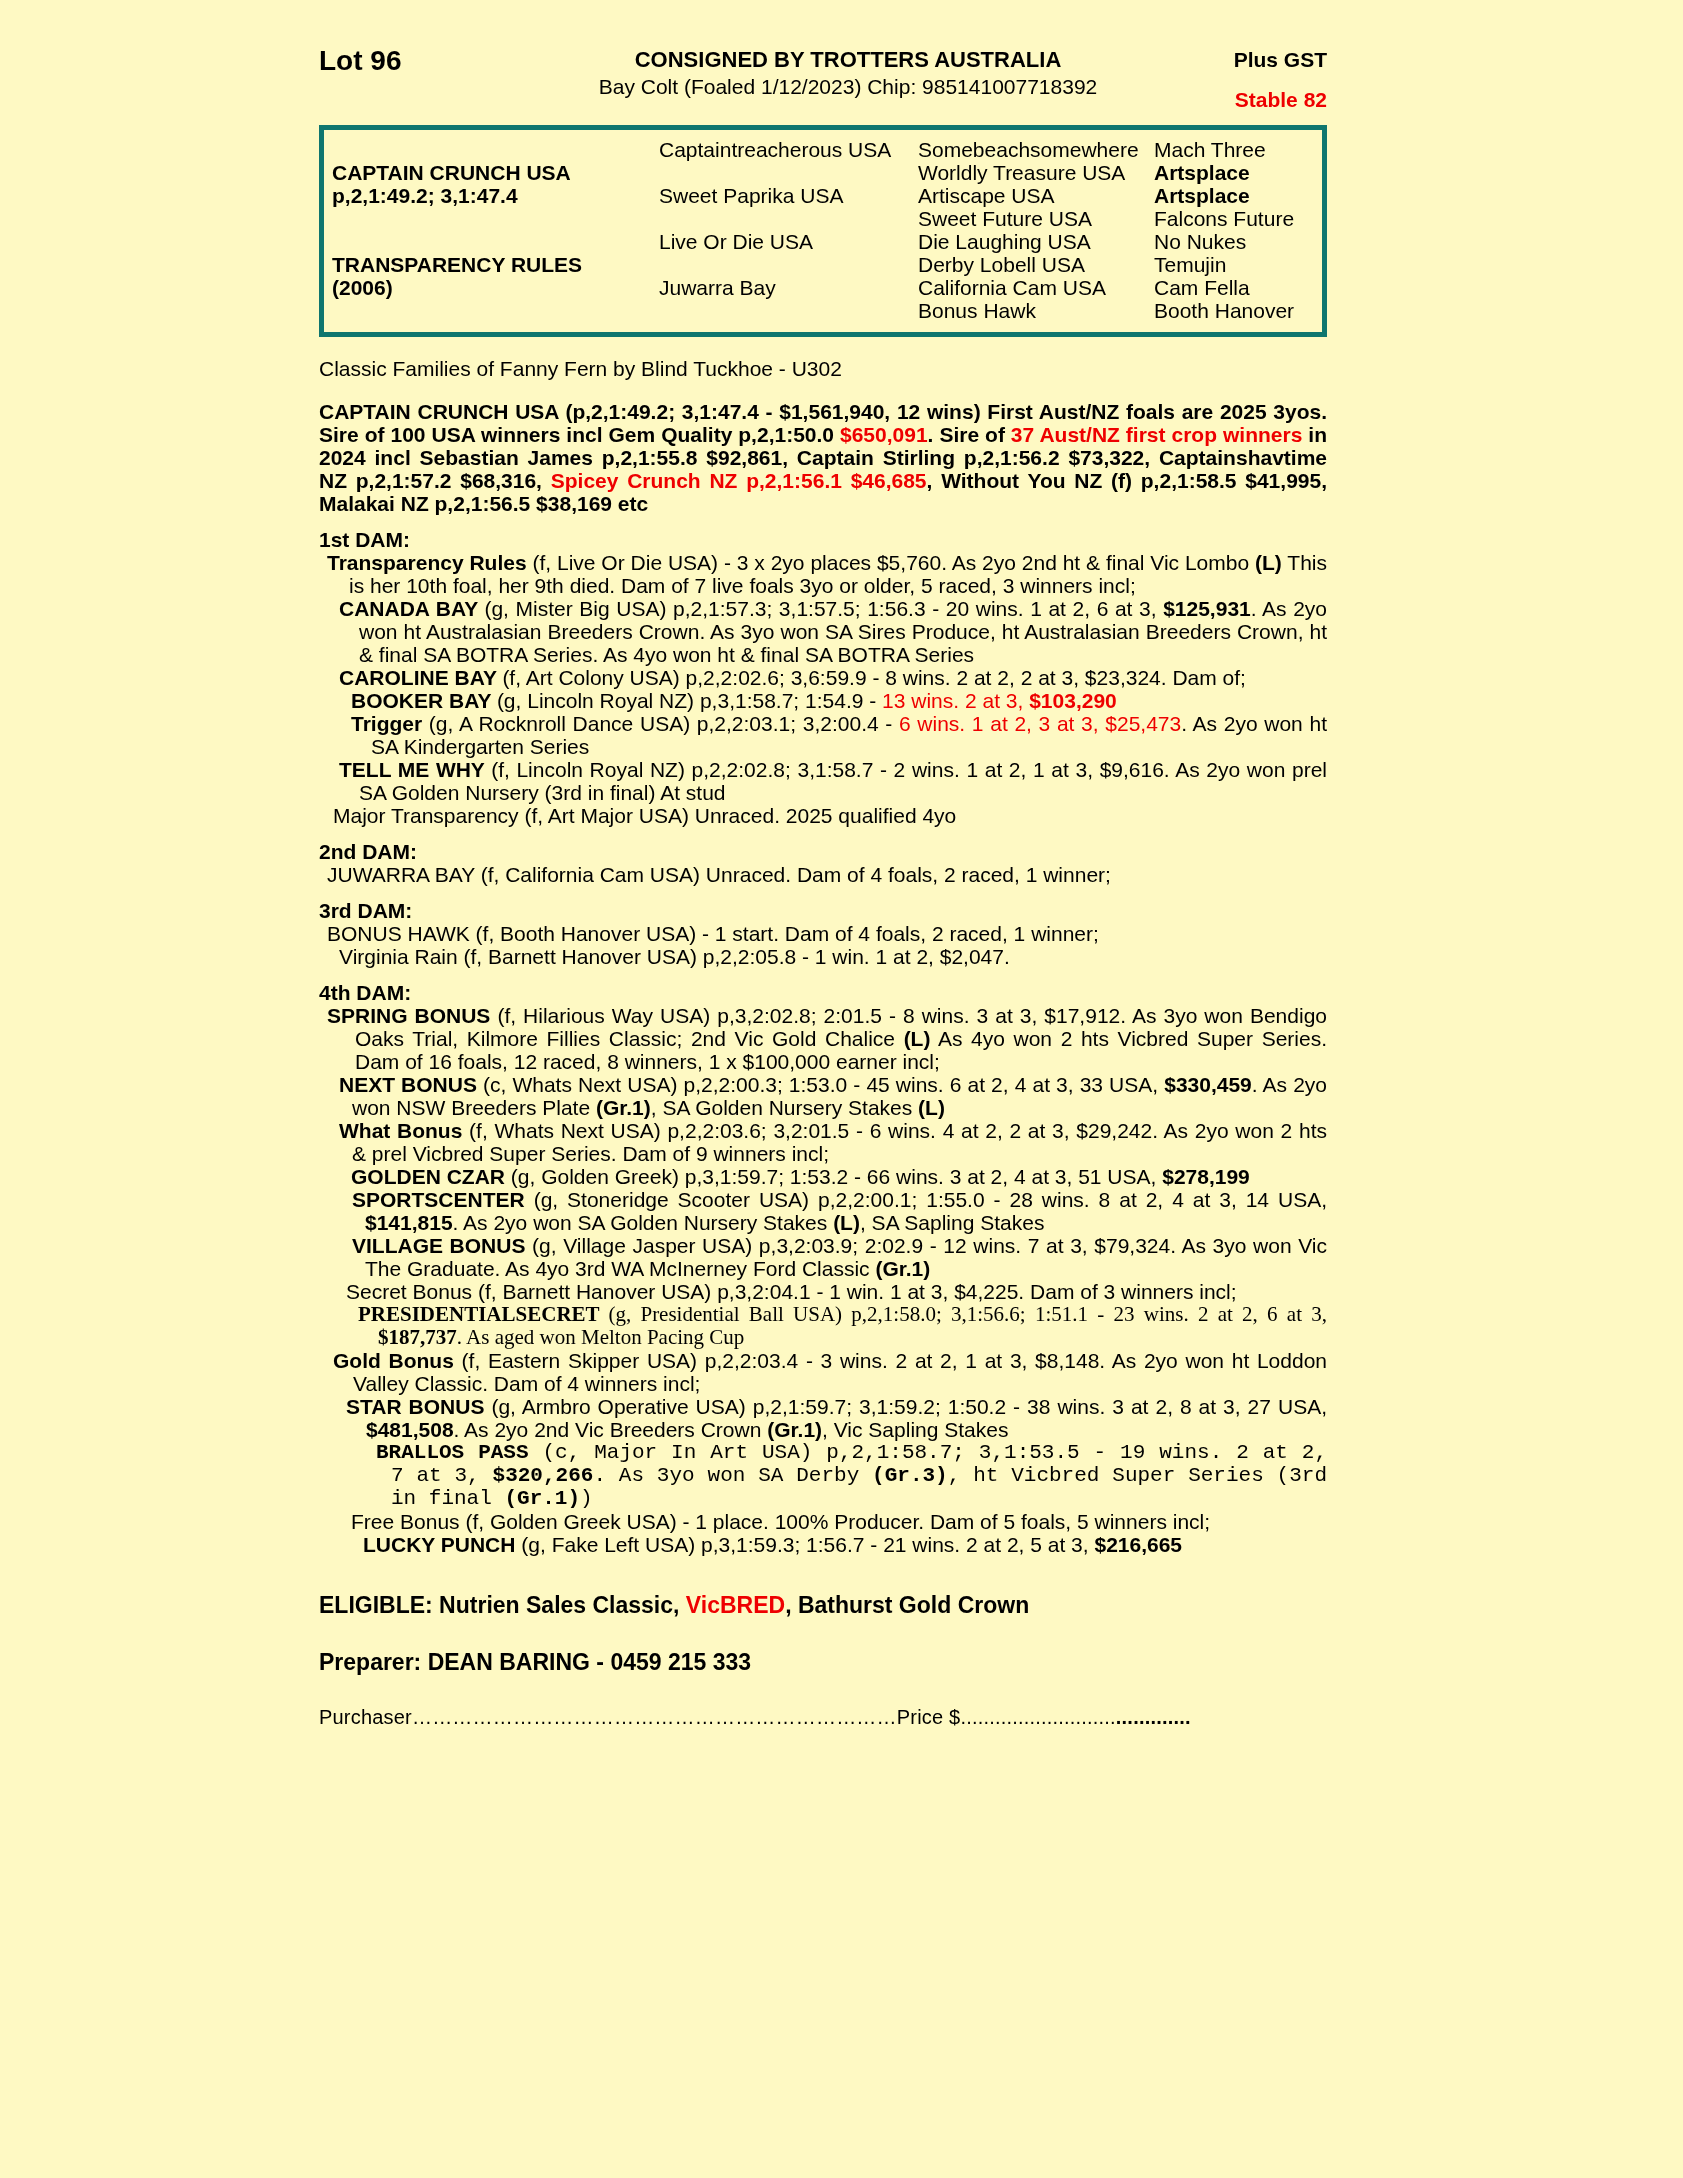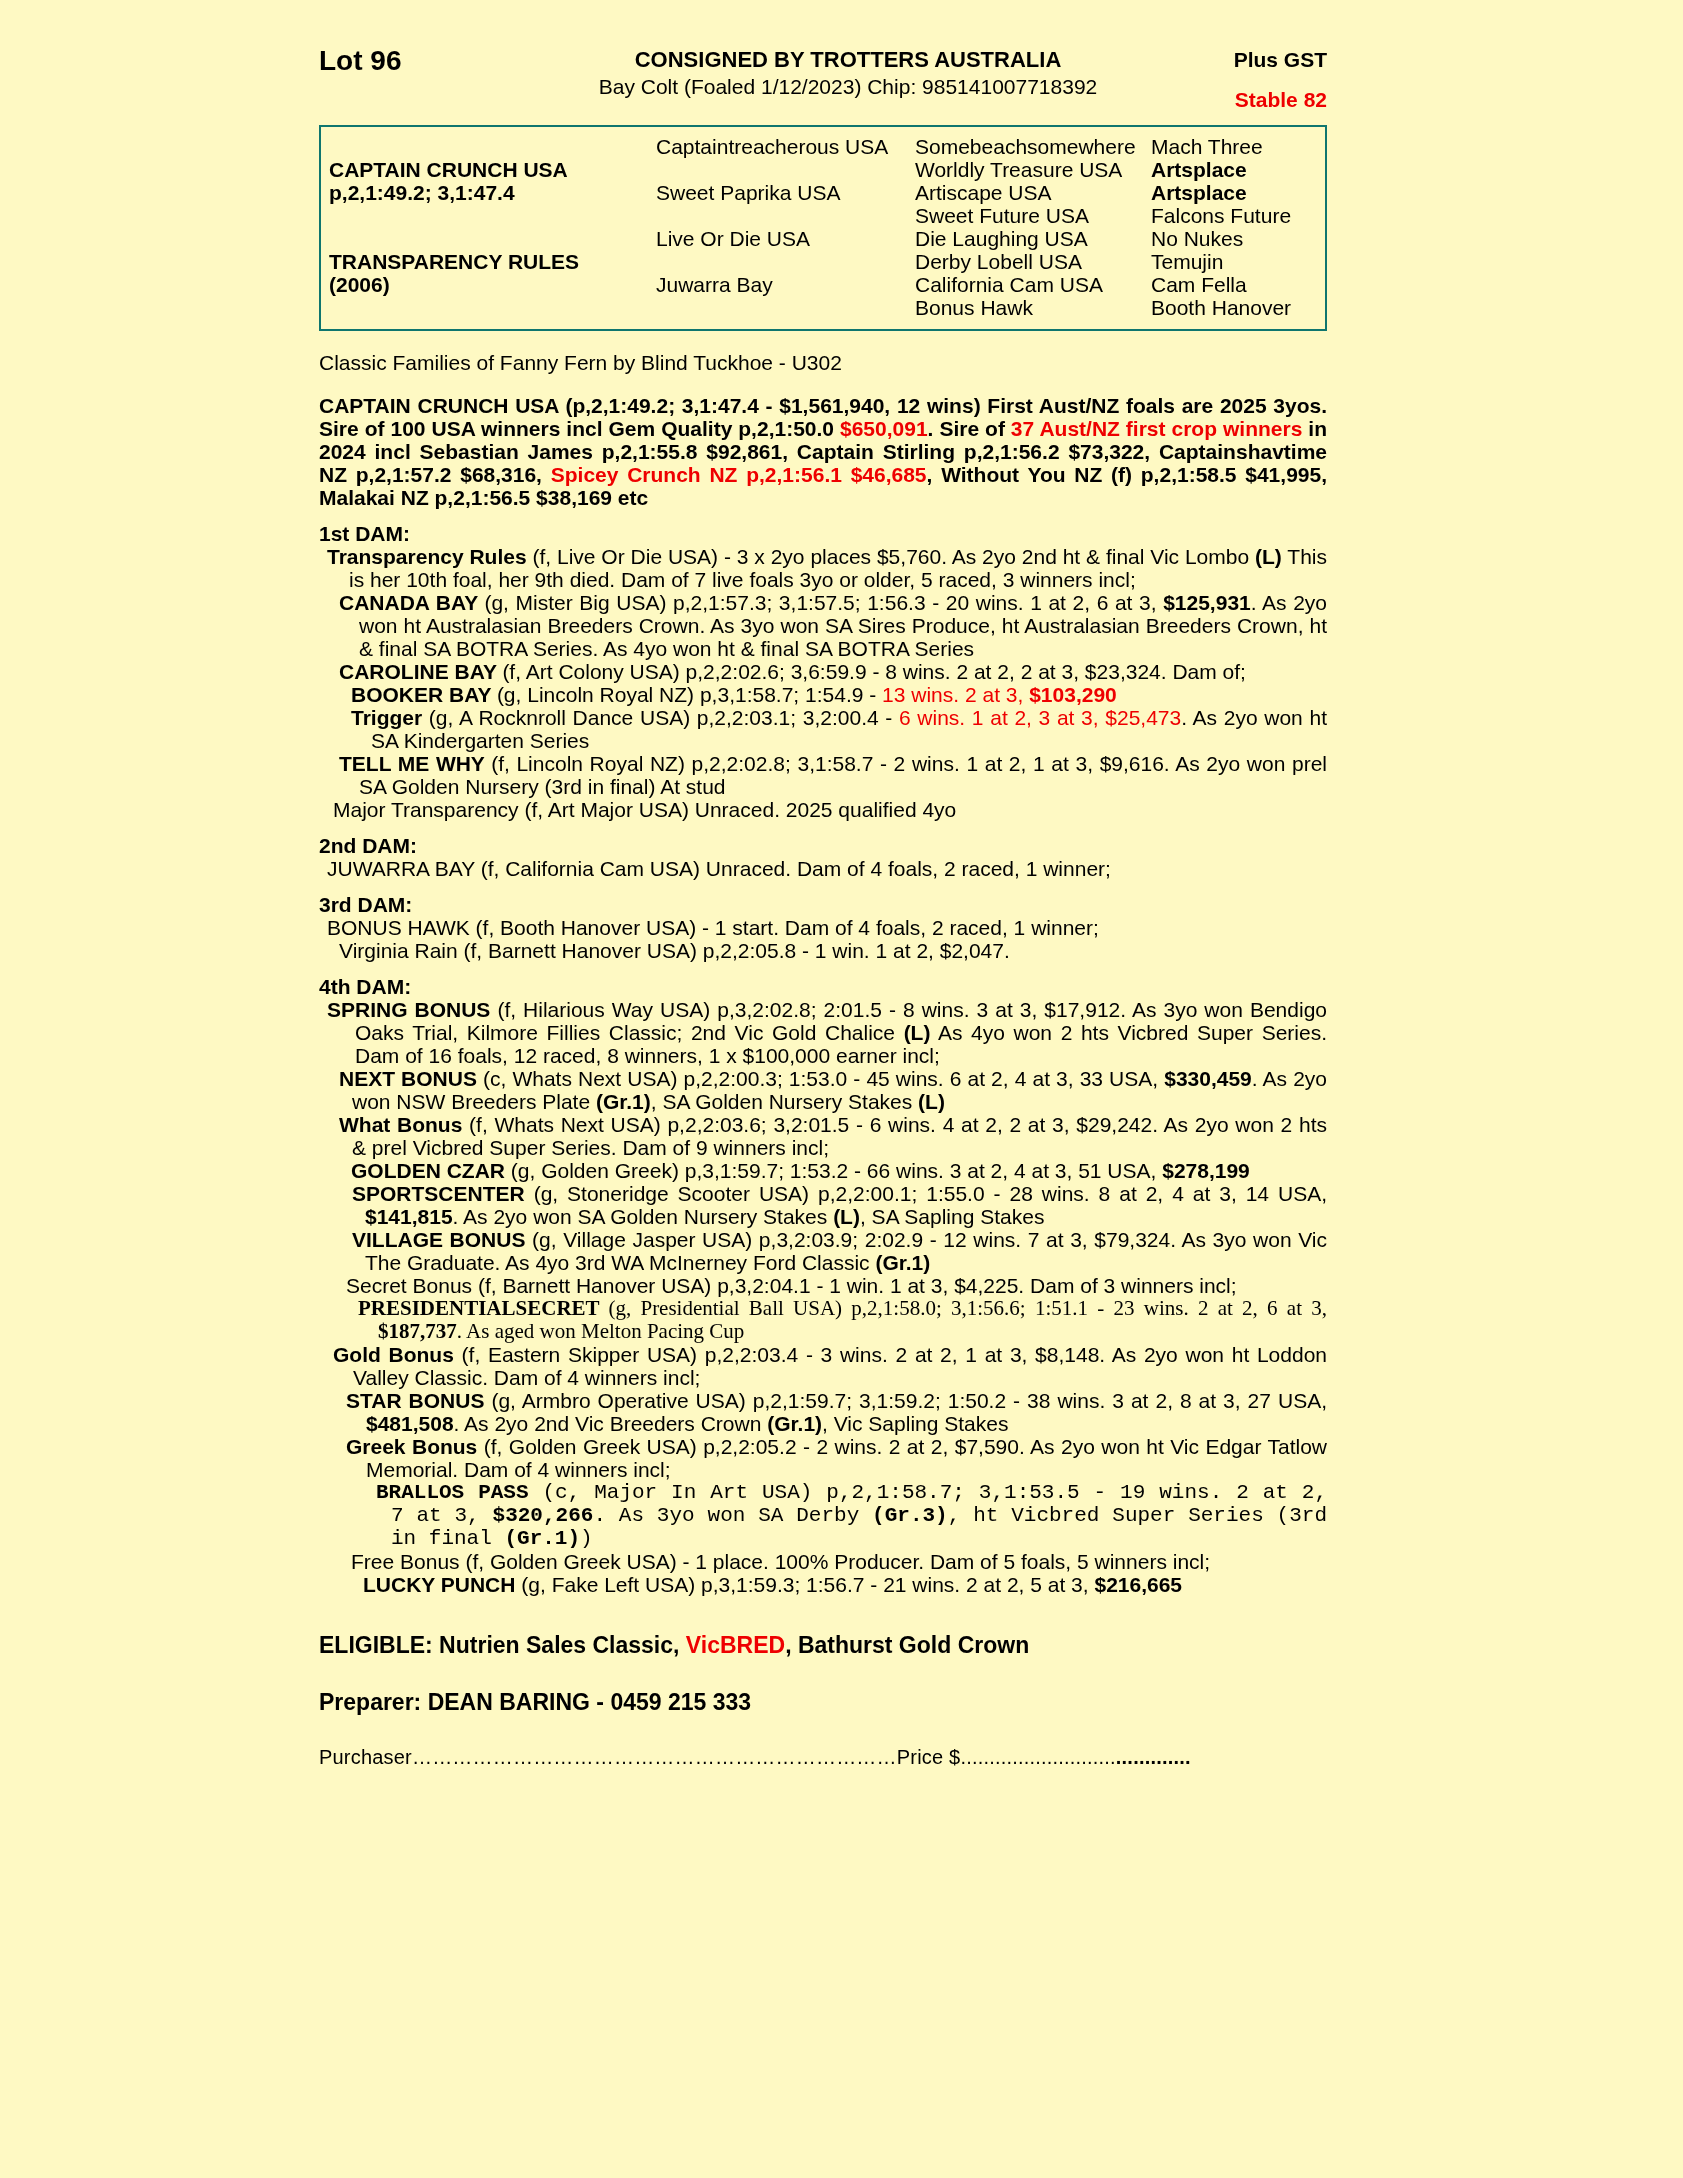--- a/index.html
+++ b/index.html
@@ -13,21 +13,21 @@
   .b { font-weight:bold; }
   .r { color:var(--red,#ee0000); }
   .header { display:flex; align-items:flex-start; }
   .h-left { width:213px; font-size:28px; font-weight:bold; line-height:30px; }
   .h-center { flex:1; text-align:center; }
   .h-right { width:163px; text-align:right; }
   .consignor { font-weight:bold; font-size:22px; line-height:27px; }
   .foal-line { font-size:21px; line-height:27px; }
   .gst { font-weight:bold; font-size:21px; line-height:27px; }
   .stable { font-weight:bold; margin-top:15px; color:var(--red,#ee0000); }
-  .pedigree-box { border:2px solid #0f766e; margin-top:14px; padding:8px 6px 10px 8px; }
+  .pedigree-box { border:5px solid #0f766e; margin-top:14px; padding:8px 6px 10px 8px; }
   .prow { display:grid; grid-template-columns:327px 259px 236px 1fr; min-height:23px; }
   .pc1 { font-weight:bold; }
   .family { margin-top:20px; }
   .sire-para { margin-top:20px; text-align:justify; font-weight:bold; }
   .dam-head { font-weight:bold; margin-top:13px; }
   .entry { text-align:justify; }
   .eligible { margin-top:38px; font-weight:bold; font-size:23px; }
   .preparer { margin-top:34px; font-weight:bold; font-size:23px; }
   .purchaser { margin-top:32px; font-size:20px; letter-spacing:0.2px; }
 </style>
@@ -121,21 +121,20 @@
       <div class="entry" style="padding-left: 36px; text-indent: -28px;"><span class="b">SPRING BONUS </span><span>(f, Hilarious Way USA) p,3,2:02.8; 2:01.5 - 8 wins. 3 at 3, $17,912. As 3yo won Bendigo Oaks Trial, Kilmore Fillies Classic; 2nd Vic Gold Chalice </span><span class="b">(L)</span><span> As 4yo won 2 hts Vicbred Super Series. Dam of 16 foals, 12 raced, 8 winners, 1 x $100,000 earner incl;</span></div>
       <div class="entry" style="padding-left: 33px; text-indent: -13px;"><span class="b">NEXT BONUS </span><span>(c, Whats Next USA) p,2,2:00.3; 1:53.0 - 45 wins. 6 at 2, 4 at 3, 33 USA, </span><span class="b">$330,459</span><span>. As 2yo won NSW Breeders Plate </span><span class="b">(Gr.1)</span><span>, SA Golden Nursery Stakes </span><span class="b">(L)</span></div>
       <div class="entry" style="padding-left: 33px; text-indent: -13px;"><span class="b">What Bonus </span><span>(f, Whats Next USA) p,2,2:03.6; 3,2:01.5 - 6 wins. 4 at 2, 2 at 3, $29,242. As 2yo won 2 hts &amp; prel Vicbred Super Series. Dam of 9 winners incl;</span></div>
       <div class="entry" style="padding-left: 52px; text-indent: -20px;"><span class="b">GOLDEN CZAR </span><span>(g, Golden Greek) p,3,1:59.7; 1:53.2 - 66 wins. 3 at 2, 4 at 3, 51 USA, </span><span class="b">$278,199</span></div>
       <div class="entry" style="padding-left: 46px; text-indent: -13px;"><span class="b">SPORTSCENTER </span><span>(g, Stoneridge Scooter USA) p,2,2:00.1; 1:55.0 - 28 wins. 8 at 2, 4 at 3, 14 USA, </span><span class="b">$141,815</span><span>. As 2yo won SA Golden Nursery Stakes </span><span class="b">(L)</span><span>, SA Sapling Stakes</span></div>
       <div class="entry" style="padding-left: 46px; text-indent: -13px;"><span class="b">VILLAGE BONUS </span><span>(g, Village Jasper USA) p,3,2:03.9; 2:02.9 - 12 wins. 7 at 3, $79,324. As 3yo won Vic The Graduate. As 4yo 3rd WA McInerney Ford Classic </span><span class="b">(Gr.1)</span></div>
       <div class="entry" style="padding-left: 47px; text-indent: -20px;"><span>Secret Bonus (f, Barnett Hanover USA) p,3,2:04.1 - 1 win. 1 at 3, $4,225. Dam of 3 winners incl;</span></div>
       <div class="entry" style="padding-left: 59px; text-indent: -20px; font-family: Liberation Serif, serif;"><span class="b">PRESIDENTIALSECRET </span><span>(g, Presidential Ball USA) p,2,1:58.0; 3,1:56.6; 1:51.1 - 23 wins. 2 at 2, 6 at 3, </span><span class="b">$187,737</span><span>. As aged won Melton Pacing Cup</span></div>
       <div class="entry" style="padding-left: 34px; text-indent: -20px;"><span class="b">Gold Bonus </span><span>(f, Eastern Skipper USA) p,2,2:03.4 - 3 wins. 2 at 2, 1 at 3, $8,148. As 2yo won ht Loddon Valley Classic. Dam of 4 winners incl;</span></div>
       <div class="entry" style="padding-left: 47px; text-indent: -20px;"><span class="b">STAR BONUS </span><span>(g, Armbro Operative USA) p,2,1:59.7; 3,1:59.2; 1:50.2 - 38 wins. 3 at 2, 8 at 3, 27 USA, </span><span class="b">$481,508</span><span>. As 2yo 2nd Vic Breeders Crown </span><span class="b">(Gr.1)</span><span>, Vic Sapling Stakes</span></div>
-      <div class="entry" style="padding-left: 47px; text-indent: -20px;"><span class="b">Greek Bonus </span><span>(f, Golden Greek USA) p,2,2:05.2 - 2 wins. 2 at 2, $7,590. As 2yo won ht Vic Edgar Tatlow Memorial. Dam of 4 winners incl;</span></div>
       <div class="entry" style="padding-left: 72px; text-indent: -15px; font-family: Liberation Mono, monospace;"><span class="b">BRALLOS PASS </span><span>(c, Major In Art USA) p,2,1:58.7; 3,1:53.5 - 19 wins. 2 at 2, 7 at 3, </span><span class="b">$320,266</span><span>. As 3yo won SA Derby </span><span class="b">(Gr.3)</span><span>, ht Vicbred Super Series (3rd in final </span><span class="b">(Gr.1)</span><span>)</span></div>
       <div class="entry" style="padding-left: 52px; text-indent: -20px;"><span>Free Bonus (f, Golden Greek USA) - 1 place. 100% Producer. Dam of 5 foals, 5 winners incl;</span></div>
       <div class="entry" style="padding-left: 64px; text-indent: -20px;"><span class="b">LUCKY PUNCH </span><span>(g, Fake Left USA) p,3,1:59.3; 1:56.7 - 21 wins. 2 at 2, 5 at 3, </span><span class="b">$216,665</span></div>
     </div>
 
   <p class="eligible"><span class="b">ELIGIBLE: Nutrien Sales Classic, </span><span class="b r">VicBRED</span><span class="b">, Bathurst Gold Crown</span></p>
 
   <p class="preparer">Preparer: DEAN BARING - 0459 215 333</p>
 
   <p class="purchaser"><span>Purchaser</span><span>………………………………………………………………</span><span>Price $</span><span>...........................</span><span class="b">.............</span></p>

